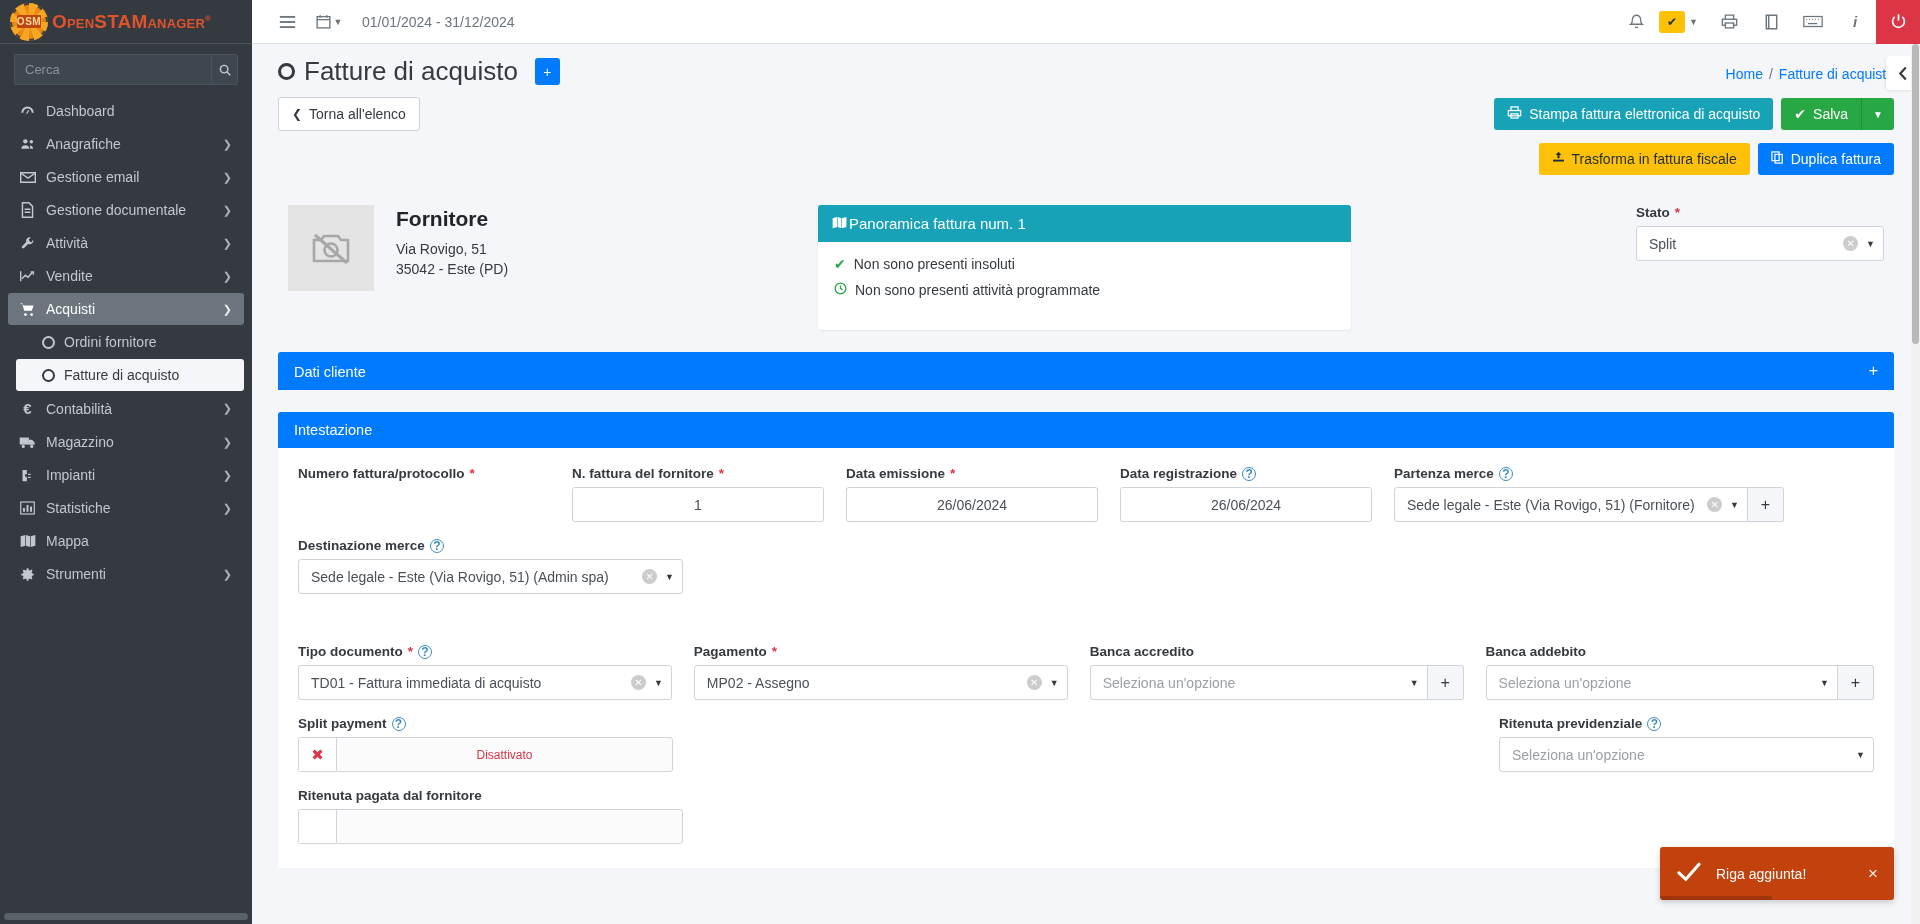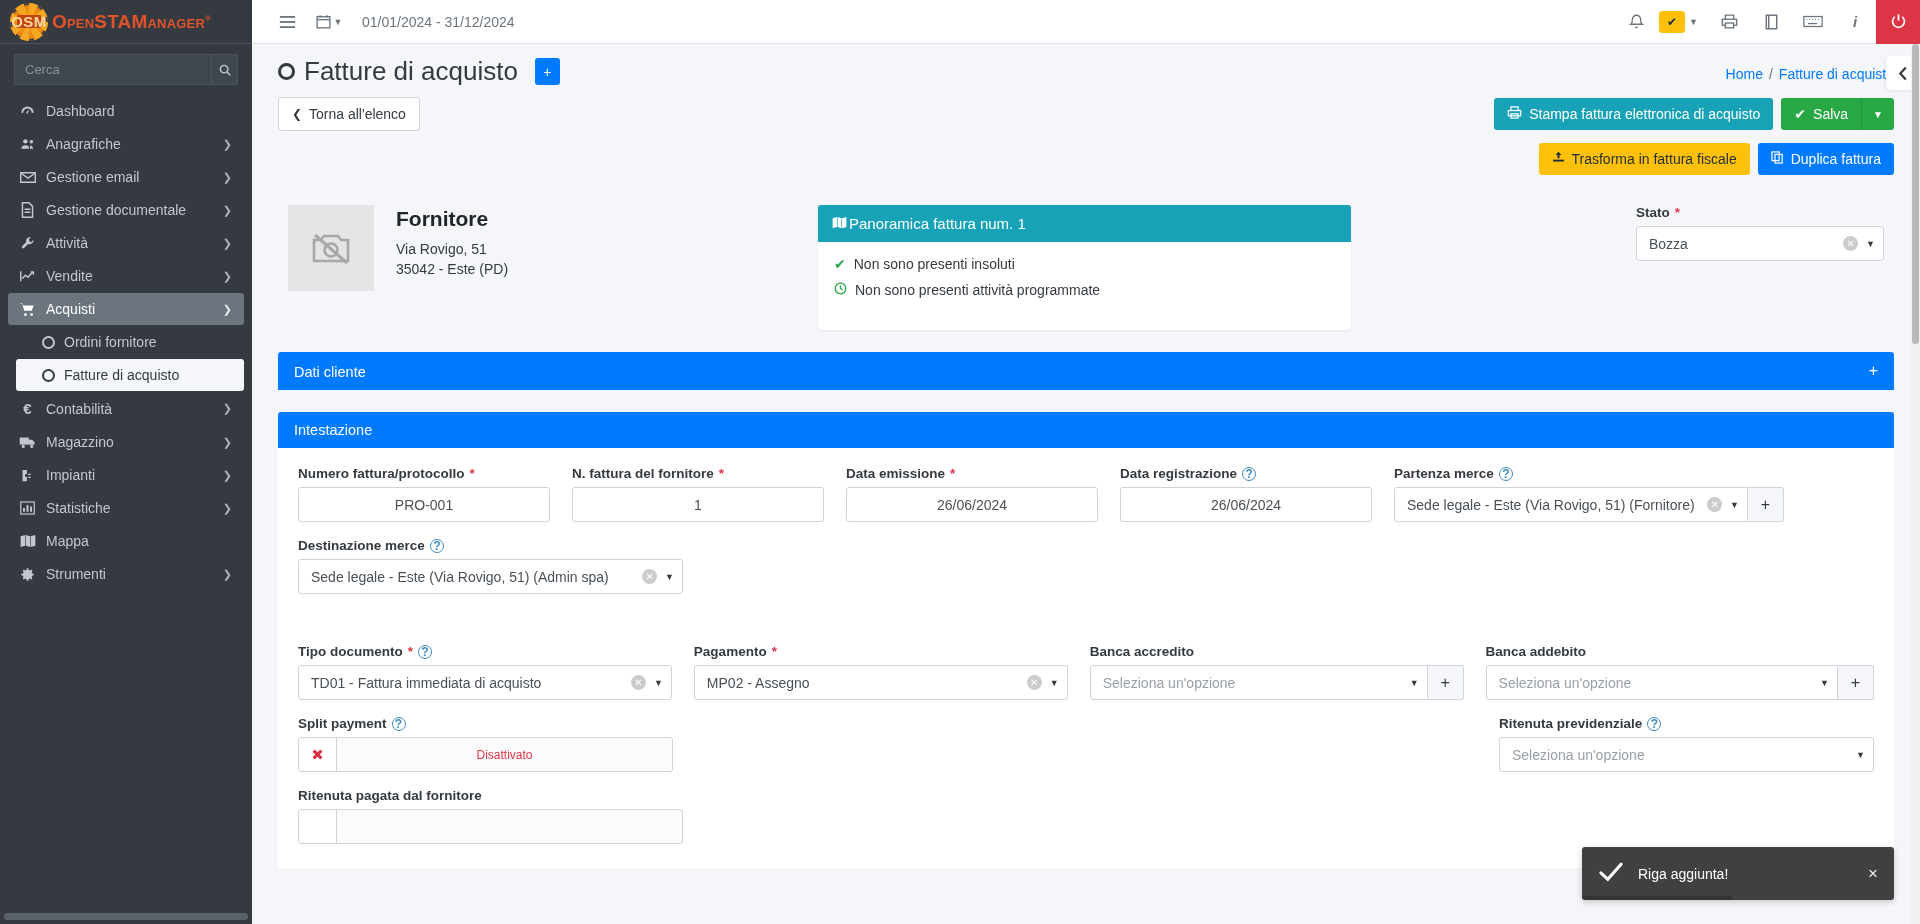--- a/index.html
+++ b/index.html
@@ -39,21 +39,21 @@
                      #f5a623 25% 33%, transparent 33% 37.5%,
                      #f5a623 37.5% 45.5%, transparent 45.5% 50%,
                      #f5a623 50% 58%, transparent 58% 62.5%,
                      #f5a623 62.5% 70.5%, transparent 70.5% 75%,
                      #f5a623 75% 83%, transparent 83% 87.5%,
                      #f5a623 87.5% 95.5%, transparent 95.5% 100%);
   }
   .brand-logo-inner {
     position: relative; z-index: 2;
     width: 24px; height: 13px; background: #c1440e;
-    color: #ffd9a0; font-size: 15px; font-weight: bold;
+    color: #ffd9a0; font-size: 10px; font-weight: bold;
     display: flex; align-items: center; justify-content: center;
     letter-spacing: .5px; border-radius: 1px;
   }
   .brand-text {
     margin-left: 4px; color: #e0532b;
     font-size: 19px; font-weight: bold; letter-spacing: .2px;
     font-variant: small-caps; white-space: nowrap;
   }
   .brand-text sup { font-size: 8px; vertical-align: super; }
 
@@ -275,22 +275,22 @@
     width: 38px; height: 100%; display: flex; align-items: center; justify-content: center;
     color: #dc3545; font-size: 15px; border-right: 1px solid #ced4da; background: #fff;
     cursor: pointer;
   }
   .toggle-label {
     flex: 1; text-align: center; color: #dc3545; font-size: 12px;
   }
 
   
   .toast {
-    position: absolute; right: 26px; bottom: 24px; width: 312px;
-    background: #404040; color: #fff; border-radius: 3px;
+    position: absolute; right: 26px; bottom: 24px; width: 234px;
+    background: #c2410c; color: #fff; border-radius: 3px;
     padding: 14px 16px; display: flex; align-items: center; gap: 14px;
     box-shadow: 0 2px 6px rgba(0,0,0,.2);
   }
   .toast .msg { flex: 1; font-size: 14px; }
   .toast .close { cursor: pointer; font-size: 17px; opacity: .9; }
   .toast-progress {
     position: absolute; left: 0; bottom: 0; height: 4px; width: 48%;
     background: rgba(0,0,0,.18); border-radius: 0 0 0 3px;
   }
 
@@ -663,21 +663,21 @@
           </div>
         </div>
       </div>
 
       <div class="stato-box">
         <div class="field-label">
           <span>Stato</span>
           <span class="req">*</span>
         </div>
         <div class="select2">
-          <span class="val">Bozza</span>
+          <span class="val">Split</span>
           <span class="clear-x">✕</span>
           <span class="dd-caret">▼</span>
         </div>
       </div>
     </div>
 
     <div class="panel">
       <div class="panel-head">
         <span>Dati cliente</span>
         <span class="plus">+</span>
@@ -689,21 +689,20 @@
         <span>Intestazione</span>
       </div>
       <div class="panel-body">
 
         <div class="form-row">
           <div class="fg" style="width:252px;">
             <div class="field-label">
               <span>Numero fattura/protocollo</span>
               <span class="req">*</span>
             </div>
-            <div class="fc">PRO-001</div>
           </div>
 
           <div class="fg" style="width:252px;">
             <div class="field-label">
               <span>N. fattura del fornitore</span>
               <span class="req">*</span>
             </div>
             <div class="fc">1</div>
           </div>
 

